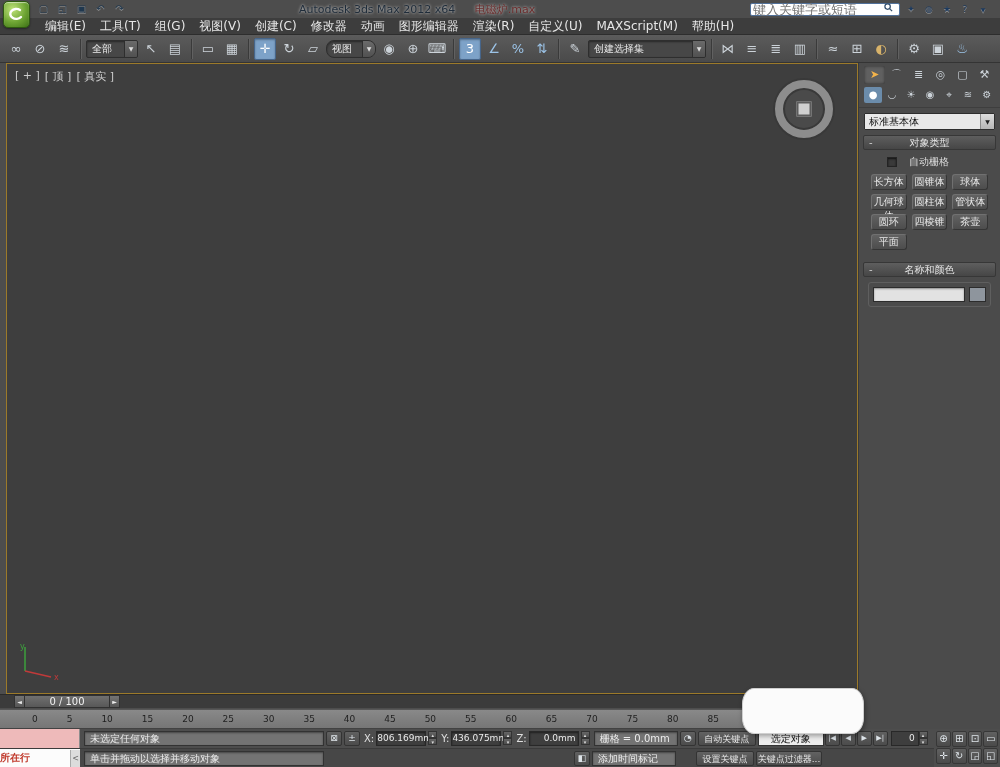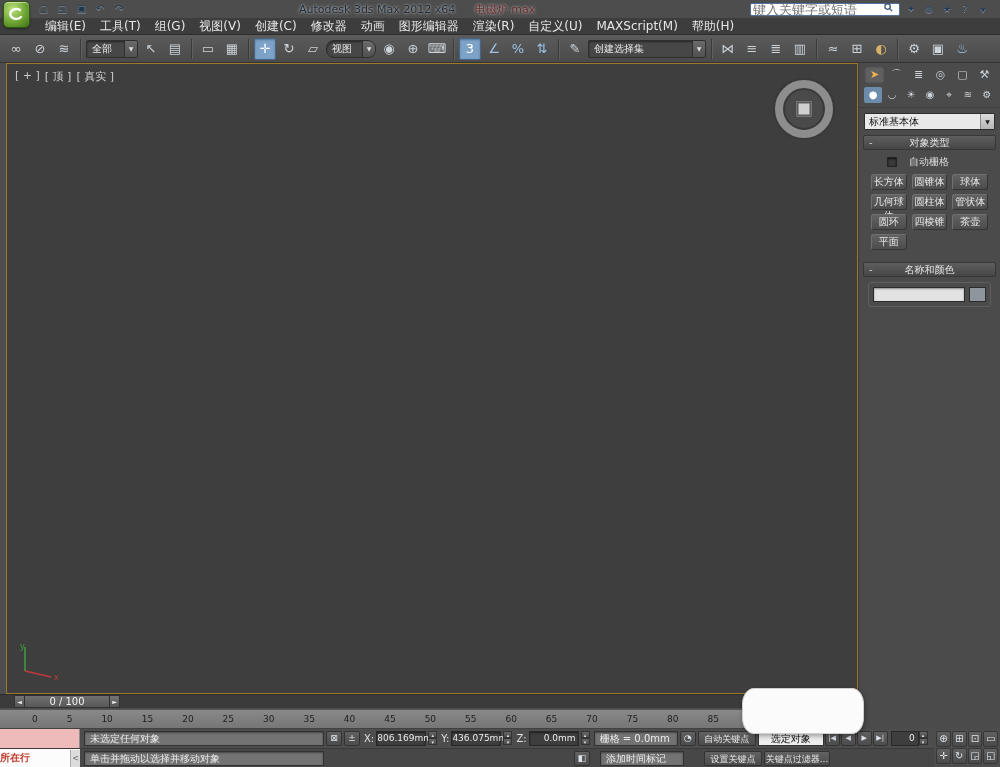--- a/index.html
+++ b/index.html
@@ -361,21 +361,21 @@
   </div>
 
   <div class="srow2">
     <div class="listener-bottom">
       <span class="line">所在行</span>
       <span class="scr">&lt;</span>
     </div>
     <div class="sfield wstatus">单击并拖动以选择并移动对象</div>
     <div style="display:flex;align-items:center;margin-left:248px;">
       <span class="mini">◧</span>
-      <div class="sfield wtag" style="margin-left:10px;">添加时间标记</div>
+      <div class="sfield wtag" style="margin-left:2px;">添加时间标记</div>
       <div class="akey" style="margin-left:20px;">设置关键点</div>
       <div class="akey" style="width:66px;">关键点过滤器...</div>
     </div>
   </div>
 
   <div class="nav">
     <span class="nbtn">⊕</span>
     <span class="nbtn">⊞</span>
     <span class="nbtn">⊡</span>
     <span class="nbtn">▭</span>

